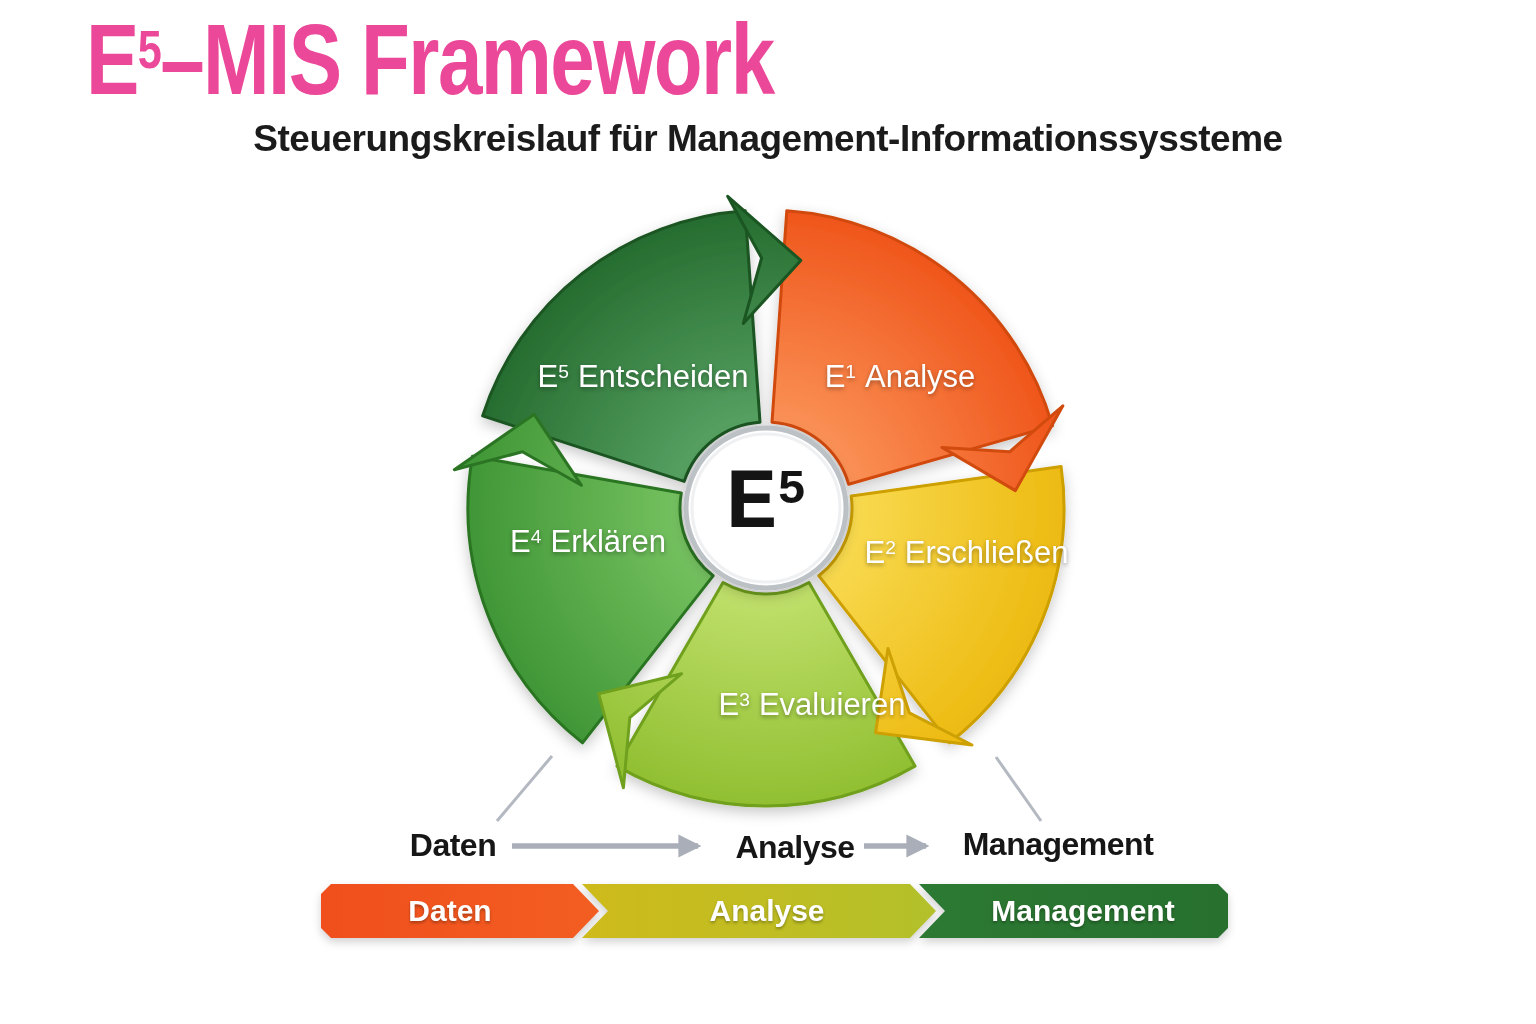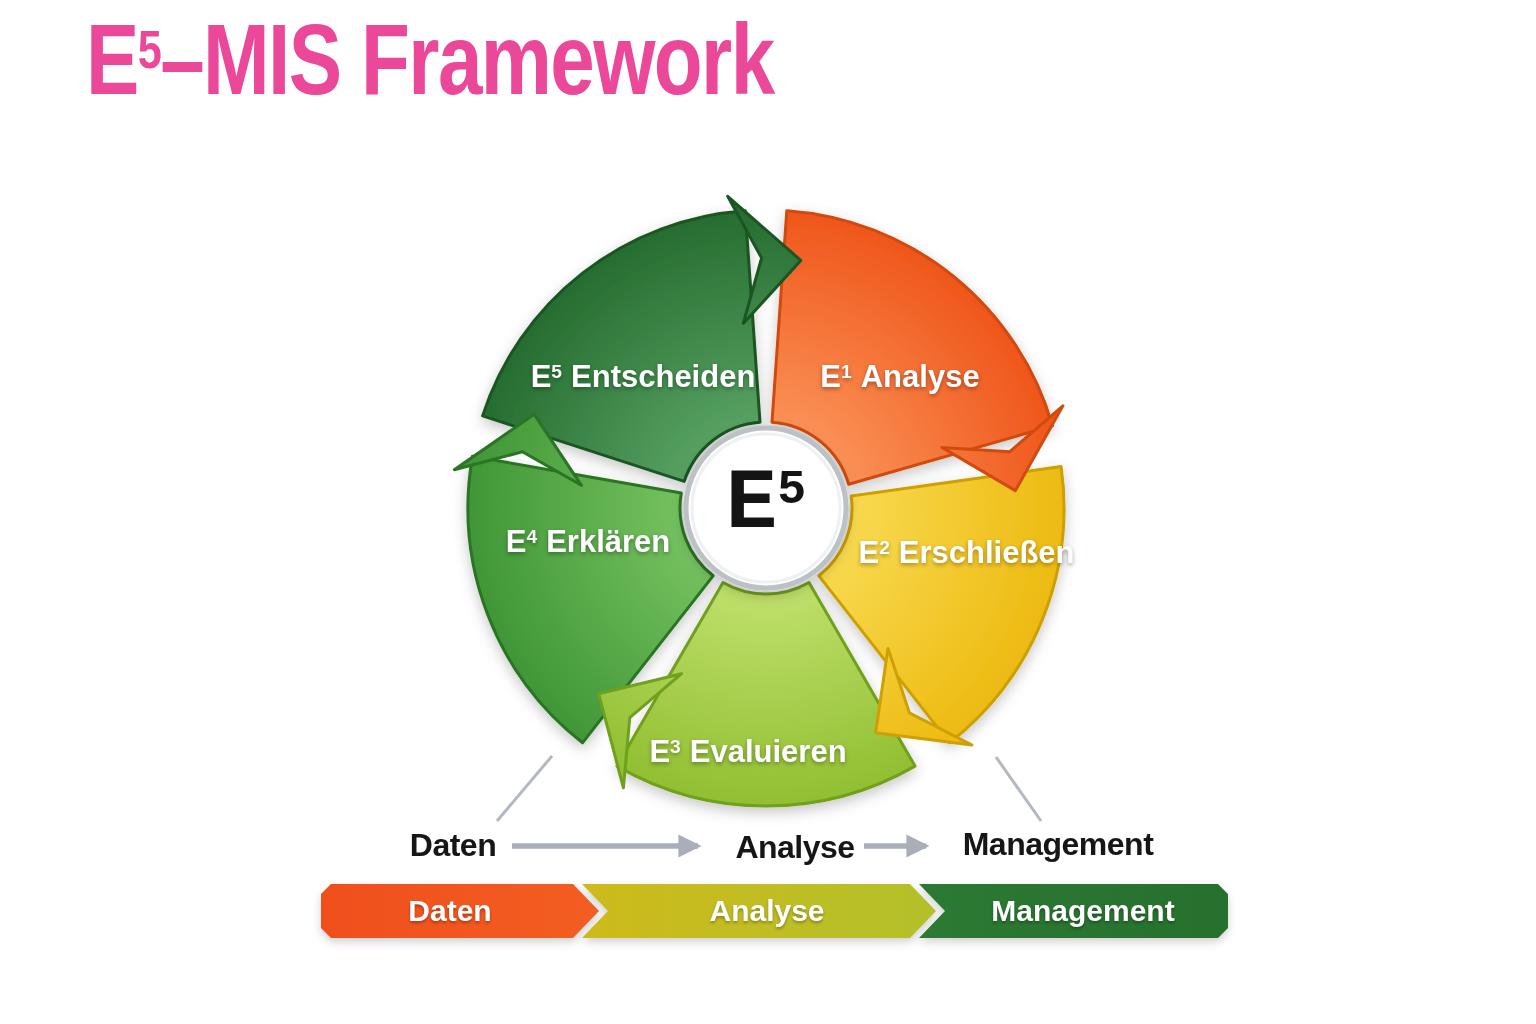--- a/index.html
+++ b/index.html
@@ -22,21 +22,21 @@
     position:absolute;left:0;top:118px;width:1536px;text-align:center;
     font-size:37px;font-weight:700;color:#1b1b1b;letter-spacing:-0.5px;white-space:nowrap;
   }
 
   
   svg.diagram{position:absolute;left:0;top:0;}
 
   
   .wheel-label{
     position:absolute;transform:translate(-50%,-50%);
-    color:#ffffff;font-size:31px;font-weight:700;white-space:nowrap;
+    color:#ffffff;font-size:31px;font-weight:400;white-space:nowrap;
     text-shadow:0 2px 4px rgba(0,0,0,.35);
   }
   .wheel-label sup{font-size:62%;line-height:0;position:relative;top:-0.45em;vertical-align:baseline;}
   .wheel-label .wname{margin-left:9px;}
 
   .center-badge{
     position:absolute;left:766px;top:508px;transform:translate(-50%,-54%);
     color:#141414;font-size:86px;font-weight:700;white-space:nowrap;font-family:Liberation Mono, monospace;
   }
   .center-badge sup{font-size:56%;line-height:0;position:relative;top:-0.5em;vertical-align:baseline;}
@@ -64,20 +64,21 @@
   .bar-label.daten{left:129px;}
   .bar-label.analyse{left:446px;}
   .bar-label.management{left:762px;}
 </style>
 </head>
 <body>
 
 <div class="stage">
 
   <h1 class="title"><span class="t-in"><span>E</span><sup>5</sup><span>–MIS Framework</span></span></h1>
+  <div class="subtitle">Steuerungskreislauf für Management-Informationssyssteme</div>
 
   <svg class="diagram" width="1536" height="1024" viewBox="0 0 1536 1024">
     <defs>
       <radialGradient id="segGrad0" gradientUnits="userSpaceOnUse" cx="766" cy="508" r="320">
           <stop offset="0.28" stop-color="#FA9055"></stop>
           <stop offset="1" stop-color="#EE5015"></stop>
         </radialGradient>
       <radialGradient id="segGrad1" gradientUnits="userSpaceOnUse" cx="766" cy="508" r="320">
           <stop offset="0.28" stop-color="#F8D94E"></stop>
           <stop offset="1" stop-color="#ECB70B"></stop>
@@ -122,21 +123,21 @@
 
     <line x1="552" y1="756" x2="497" y2="821" stroke-width="3" stroke="#B3B8C1"></line>
     <line x1="996" y1="757" x2="1041" y2="821" stroke-width="3" stroke="#B3B8C1"></line>
 
     <line x1="512" y1="846" x2="698" y2="846" stroke-width="5.5" marker-end="url(#arrHead)" stroke="#A9AEB8"></line>
     <line x1="864" y1="846" x2="926" y2="846" stroke-width="5.5" marker-end="url(#arrHead)" stroke="#A9AEB8"></line>
   </svg>
 
   <div class="wheel-label" style="left: 900px; top: 377px;"><span>E</span><sup>1</sup><span class="wname">Analyse</span></div>
   <div class="wheel-label" style="left: 963px; top: 553px; padding-left: 7px;"><span>E</span><sup>2</sup><span class="wname">Erschließen</span></div>
-  <div class="wheel-label" style="left: 748px; top: 705px; margin-top: 47px;"><span>E</span><sup>3</sup><span class="wname">Evaluieren</span></div>
+  <div class="wheel-label" style="left: 812px; top: 705px;"><span>E</span><sup>3</sup><span class="wname">Evaluieren</span></div>
   <div class="wheel-label" style="left: 588px; top: 542px;"><span>E</span><sup>4</sup><span class="wname">Erklären</span></div>
   <div class="wheel-label" style="left: 643px; top: 377px;"><span>E</span><sup>5</sup><span class="wname">Entscheiden</span></div>
 
   <div class="center-badge"><span>E</span><sup>5</sup></div>
 
   <div class="flow-label flow-daten">Daten</div>
   <div class="flow-label flow-analyse">Analyse</div>
   <div class="flow-label flow-management">Management</div>
 
   <div class="bar">

